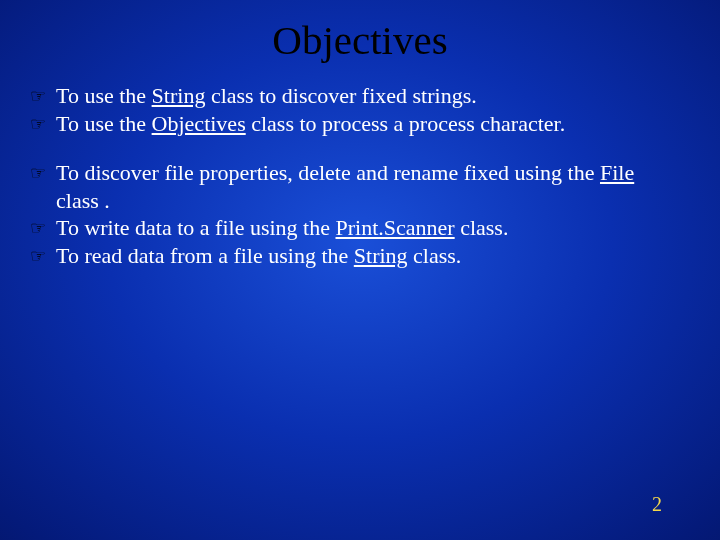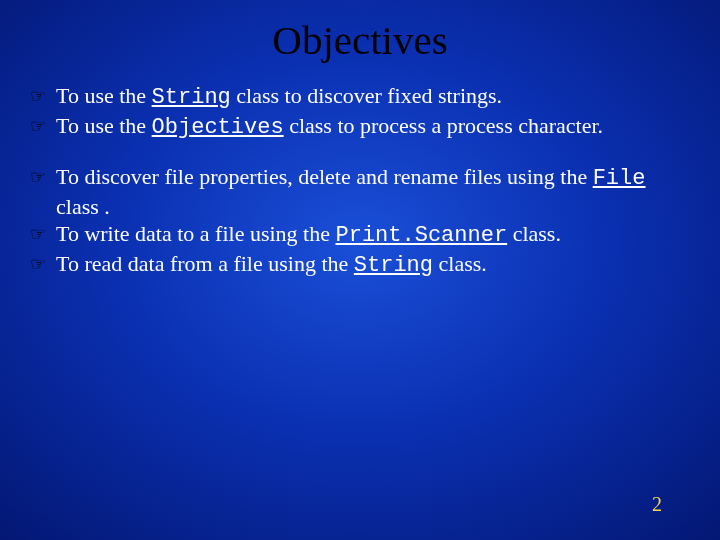--- a/index.html
+++ b/index.html
@@ -38,21 +38,21 @@
     width: 26px;
     flex-shrink: 0;
     font-size: 18px;
     color: #000000;
     padding-top: 3px;
     text-align: left;
   }
   .bullet-text {
     flex: 1;
   }
-  .u { text-decoration: underline; font-family: Liberation Mono, monospace; }
+  .u { text-decoration: underline; }
   .page-num {
     position: absolute;
     bottom: 24px;
     right: 58px;
     font-size: 20px;
     color: #f5d84a;
   }
 </style>
 </head>
 <body>
@@ -73,21 +73,21 @@
         <span class="bullet-text">
           <span>To use the </span><span class="u">Objectives</span><span> class to process a process character.</span>
         </span>
       </div>
     </div>
 
     <div class="group">
       <div class="bullet-row">
         <span class="bullet-icon">☞</span>
         <span class="bullet-text">
-          <span>To discover file properties, delete and rename files using the </span><span class="u">File</span><span> class .</span>
+          <span>To discover file properties, delete and rename fixed using the </span><span class="u">File</span><span> class .</span>
         </span>
       </div>
       <div class="bullet-row">
         <span class="bullet-icon">☞</span>
         <span class="bullet-text">
           <span>To write data to a file using the </span><span class="u">Print.Scanner</span><span> class.</span>
         </span>
       </div>
       <div class="bullet-row">
         <span class="bullet-icon">☞</span>

